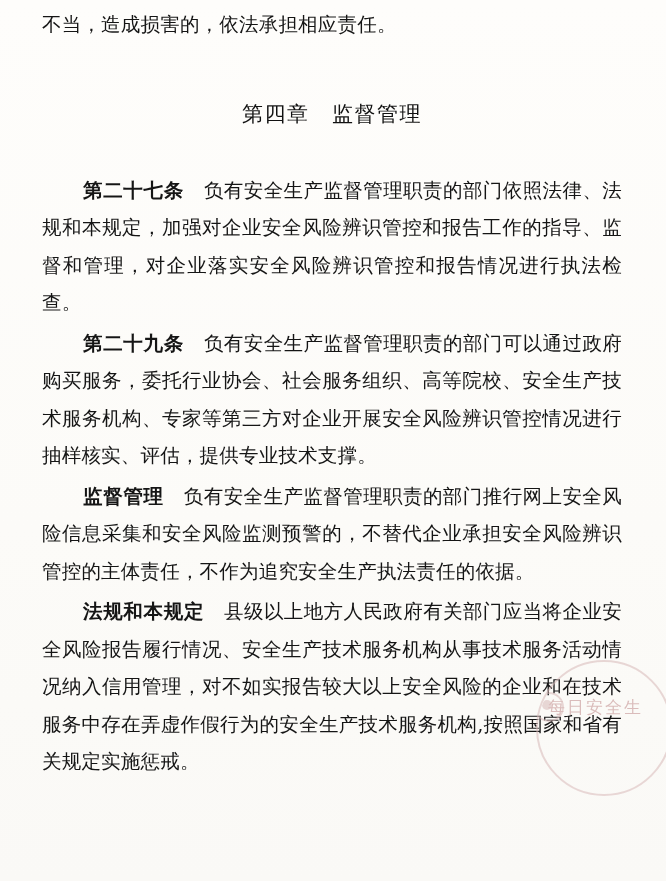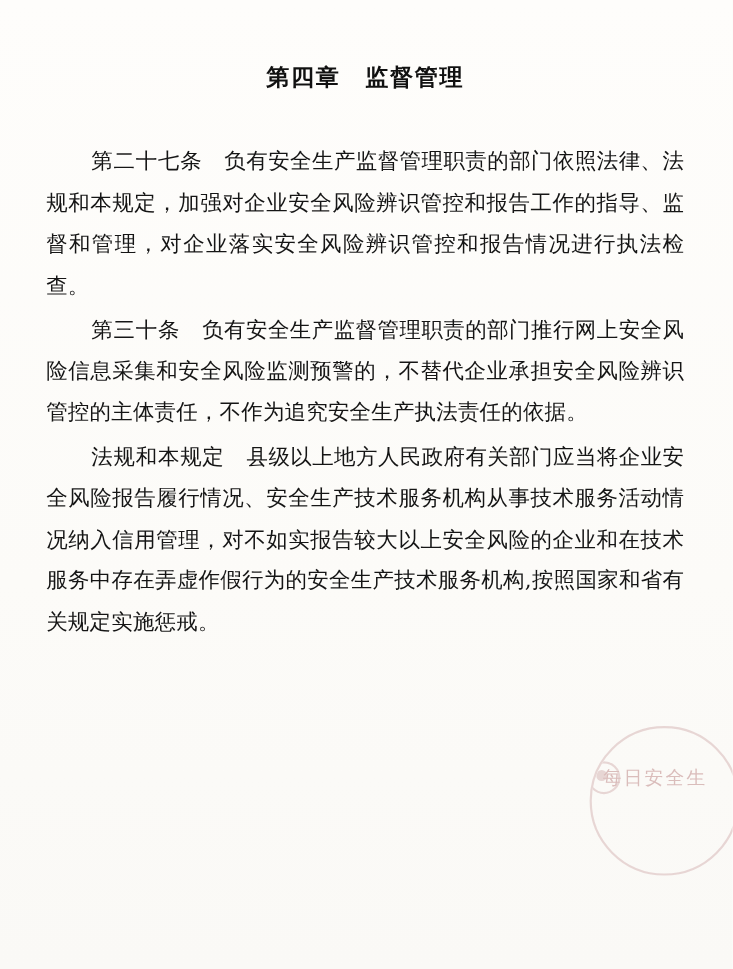--- a/index.html
+++ b/index.html
@@ -40,34 +40,34 @@
     font-size: 19.5px;
     line-height: 37.5px;
     letter-spacing: 0.2px;
     margin: 0;
     padding-top: 6px;
     color: #151515;
   }
   .chapter-heading {
     text-align: center;
     font-size: 21px;
-    font-weight: bold;
+    font-weight: normal;
     letter-spacing: 1.5px;
     margin: 0;
     padding: 56px 0 44px 0;
     color: #111;
   }
   .para-indent {
     text-indent: 2.1em;
   }
   .para-block {
     margin-bottom: 3px;
   }
   .art-label {
-    font-weight: normal;
+    font-weight: bold;
     letter-spacing: 0.5px;
   }
   .watermark {
     position: absolute;
     right: -6px;
     top: 660px;
     width: 132px;
     height: 132px;
     border-radius: 50%;
     border: 2px solid #d8b9b9;
@@ -105,28 +105,30 @@
     border-radius: 50%;
     background: #d8b9b9;
   }
 </style>
 </head>
 <body>
 
 <div class="page">
   <div class="content">
 
+    <p class="partial-line">不当，造成损害的，依法承担相应责任。</p>
 
     <h2 class="chapter-heading">第四章　监督管理</h2>
 
     <p class="para para-indent para-block"><span class="art-label">第二十七条</span><span>　负有安全生产监督管理职责的部门依照法律、法规和本规定，加强对企业安全风险辨识管控和报告工作的指导、监督和管理，对企业落实安全风险辨识管控和报告情况进行执法检查。</span></p>
 
 
+    <p class="para para-indent para-block"><span class="art-label">第二十九条</span><span>　负有安全生产监督管理职责的部门可以通过政府购买服务，委托行业协会、社会服务组织、高等院校、安全生产技术服务机构、专家等第三方对企业开展安全风险辨识管控情况进行抽样核实、评估，提供专业技术支撑。</span></p>
 
-    <p class="para para-indent para-block"><span class="art-label">第三十条</span><span>　负有安全生产监督管理职责的部门推行网上安全风险信息采集和安全风险监测预警的，不替代企业承担安全风险辨识管控的主体责任，不作为追究安全生产执法责任的依据。</span></p>
+    <p class="para para-indent para-block"><span class="art-label">监督管理</span><span>　负有安全生产监督管理职责的部门推行网上安全风险信息采集和安全风险监测预警的，不替代企业承担安全风险辨识管控的主体责任，不作为追究安全生产执法责任的依据。</span></p>
 
     <p class="para para-indent para-block"><span class="art-label">法规和本规定</span><span>　县级以上地方人民政府有关部门应当将企业安全风险报告履行情况、安全生产技术服务机构从事技术服务活动情况纳入信用管理，对不如实报告较大以上安全风险的企业和在技术服务中存在弄虚作假行为的安全生产技术服务机构,按照国家和省有关规定实施惩戒。</span></p>
 
   </div>
 
   <div class="watermark">
     <div class="wm-badge"></div>
     <div class="watermark-inner">每日安全生</div>
   </div>
 </div>

